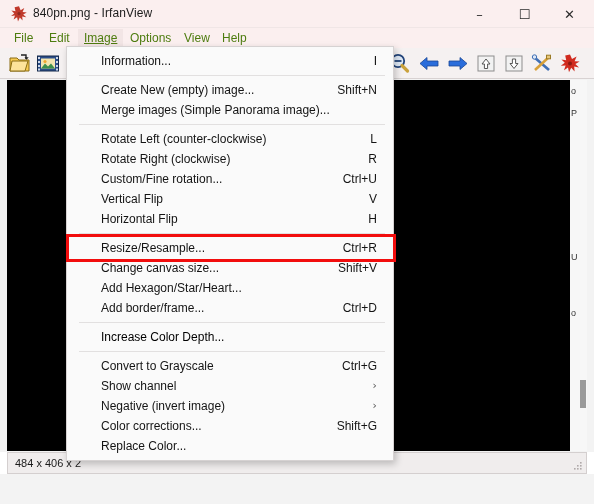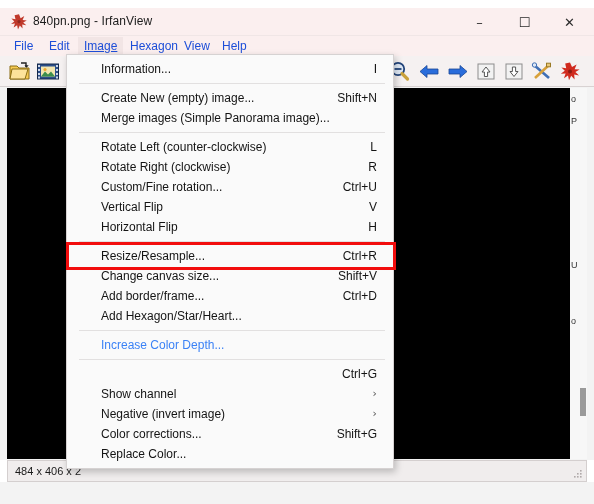--- a/index.html
+++ b/index.html
@@ -11,21 +11,21 @@
     width: 594px;
     height: 504px;
     overflow: hidden;
     font-family: "Liberation Sans", sans-serif;
     position: relative;
   }
 
   
   #app-window {
     position: absolute;
-    left: 0; top: 8px;
+    left: 0; top: 0;
     width: 594px; height: 452px;
     background: #f3f3f3;
     box-sizing: border-box;
   }
 
   
   #title-bar {
     position: absolute;
     left: 0; top: 0;
     width: 594px; height: 28px;
@@ -75,21 +75,21 @@
     width: 594px; height: 20px;
     background: #fbefef;
     box-sizing: border-box;
   }
   .menubar-item {
     position: absolute;
     top: 1px;
     height: 18px;
     padding: 0 6px;
     font-size: 12px;
-    color: #1d4ed8;
+    color: #4d7c0f;
     line-height: 18px;
     white-space: nowrap;
     cursor: default;
   }
   .menubar-item.active {
     background: #f2e5e5;
     text-decoration: underline;
   }
 
   
@@ -249,21 +249,21 @@
     color: #141414;
   }
   .mi .mi-arrow {
     position: absolute;
     right: 16px; top: 0;
     color: #555;
     font-size: 11px;
     font-family: "DejaVu Sans", sans-serif;
   }
   .mi.disabled .mi-label,
-  .mi.disabled .mi-accel { color: #3b82f6; }
+  .mi.disabled .mi-accel { color: #000000; }
   .mi-sep {
     height: 1px;
     margin: 4px 8px 4px 12px;
     background: #e2e0e0;
   }
   
   #resize-highlight {
     position: absolute;
     left: -1px;
     width: 330px;
@@ -300,21 +300,21 @@
     </button>
     <button class="win-btn" id="btn-close">
       <span class="win-glyph">✕</span>
     </button>
   </div>
 
   <div id="menu-bar">
       <div class="menubar-item" style="left: 8px;">File</div>
       <div class="menubar-item" style="left: 43px; text-align: right;">Edit</div>
       <div class="menubar-item active" style="left: 78px;">Image</div>
-      <div class="menubar-item" style="left: 124px;">Hexagon</div>
+      <div class="menubar-item" style="left: 124px;">Options</div>
       <div class="menubar-item" style="left: 178px;">View</div>
       <div class="menubar-item" style="left: 216px;">Help</div>
     </div>
 
   <div id="toolbar">
     <span class="tb-icon" style="left:8px">
       <svg width="24" height="23" viewBox="0 0 24 23">
         <path d="M2 6 h7 l2 2 h10 v11 H2 Z" fill="#f6c košt"></path>
         <path d="M2 6 h7 l2 2 h10 v11 H2 Z" fill="#f7cb53" stroke="#8a6d14" stroke-width="1"></path>
         <path d="M4 9 h16 l-3 10 H2 Z" fill="#fde39a" stroke="#8a6d14" stroke-width="1"></path>
@@ -473,32 +473,33 @@
       <div class="mi-sep"></div>
       <div class="mi" id="highlighted-row">
         <span class="mi-label">Resize/Resample...</span>
         <span class="mi-accel">Ctrl+R</span>
       </div>
       <div class="mi">
         <span class="mi-label">Change canvas size...</span>
         <span class="mi-accel">Shift+V</span>
       </div>
       <div class="mi">
+        <span class="mi-label">Add Hexagon/Star/Heart...</span>
+      </div>
+      <div class="mi">
         <span class="mi-label">Add border/frame...</span>
         <span class="mi-accel">Ctrl+D</span>
-      </div>
-      <div class="mi">
-        <span class="mi-label">Add Hexagon/Star/Heart...</span>
       </div>
       <div class="mi-sep"></div>
       <div class="mi disabled">
         <span class="mi-label">Increase Color Depth...</span>
       </div>
       <div class="mi-sep"></div>
       <div class="mi">
+        <span class="mi-label">Convert to Grayscale</span>
         <span class="mi-accel">Ctrl+G</span>
       </div>
       <div class="mi">
         <span class="mi-label">Show channel</span>
         <span class="mi-arrow">›</span>
       </div>
       <div class="mi">
         <span class="mi-label">Negative (invert image)</span>
         <span class="mi-arrow">›</span>
       </div>

